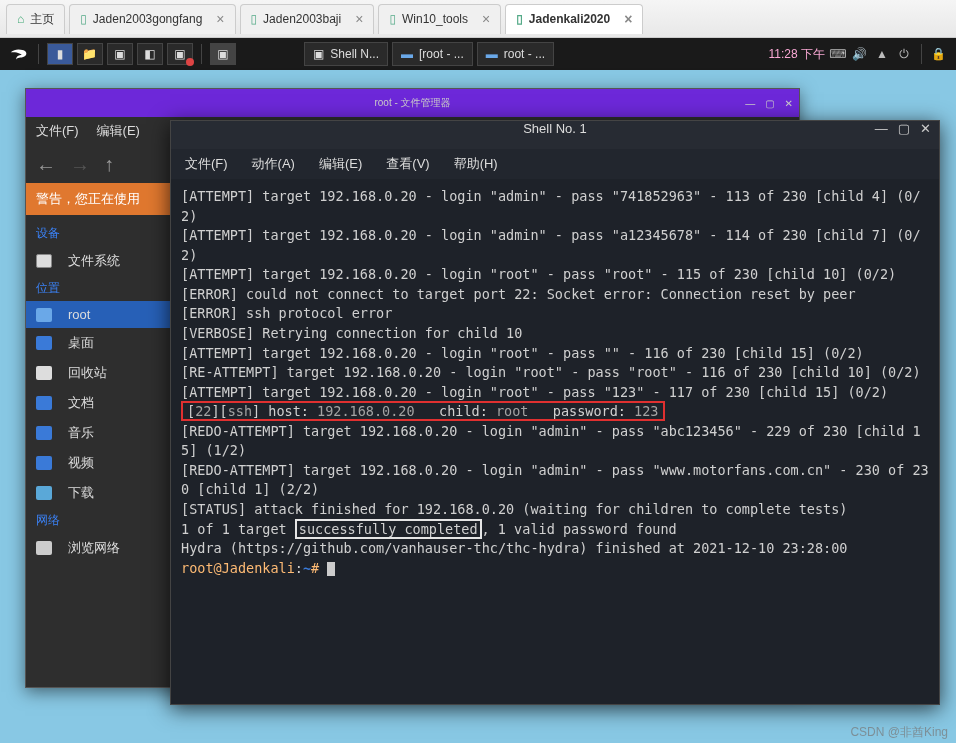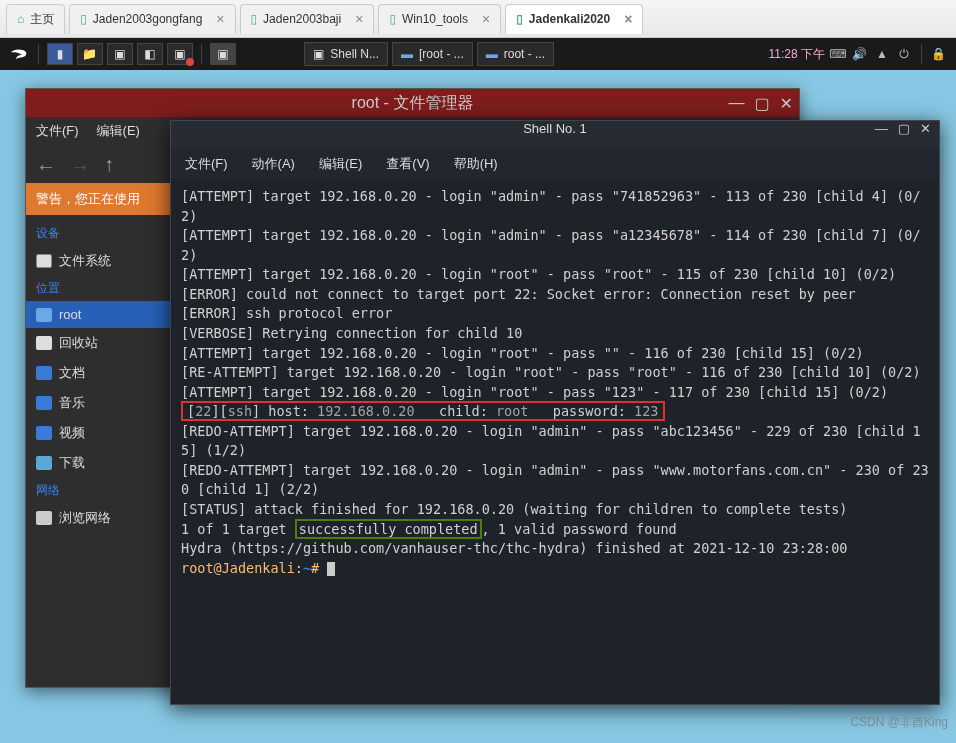--- a/index.html
+++ b/index.html
@@ -17,49 +17,49 @@
 .kali-logo { width: 22px; height: 22px; filter: brightness(1.4); }
 .panel-sep { width: 1px; height: 20px; background: #444; margin: 0 4px; }
 .panel-btn { width: 26px; height: 22px; background: #2a2a2a; border: 1px solid #444; display: flex; align-items: center; justify-content: center; font-size: 12px; }
 .panel-taskbtn { height: 24px; background: #2a2a2a; border: 1px solid #444; display: flex; align-items: center; padding: 0 8px; gap: 6px; color: #ddd; }
 .panel-spacer { flex: 1; }
 .panel-clock { margin: 0 0; color: #f9a8d4; }
 .panel-icon { width: 18px; color: #bbb; text-align: center; }
 
 
 .fm-window { position: absolute; top: 88px; left: 25px; width: 775px; height: 600px; background: #2e2e2e; border: 1px solid #555; box-shadow: 0 4px 16px rgba(0,0,0,0.5); }
-.fm-titlebar { height: 28px; background: #7f1d1d; display: flex; align-items: center; justify-content: center; color: #ccc; font-size: 16px; position: relative; }
+.fm-titlebar { height: 28px; background: #6d28d9; display: flex; align-items: center; justify-content: center; color: #ccc; font-size: 10px; position: relative; }
 .win-controls { position: absolute; right: 6px; display: flex; gap: 10px; color: #ccc; }
 .fm-menubar { height: 28px; display: flex; align-items: center; padding: 0 10px; gap: 18px; color: #ddd; font-size: 13px; }
 .fm-toolbar { height: 38px; display: flex; align-items: center; padding: 0 10px; gap: 14px; color: #bbb; font-size: 18px; }
 .fm-toolbar .arrow { font-size: 20px; color: #999; }
 .fm-warning { height: 32px; background: #e0782f; color: #fff; display: flex; align-items: center; padding: 0 10px; font-size: 13px; }
 .fm-body { display: flex; height: calc(100% - 126px); }
 .fm-sidebar { width: 145px; background: transparent; padding: 6px 0; color: #ddd; font-size: 13px; }
 .fm-section { padding: 4px 10px; color: #3b82f6; font-size: 12px; }
-.fm-item { padding: 6px 10px; display: flex; align-items: center; gap: 7px; }
+.fm-item { padding: 6px 10px; display: flex; align-items: center; gap: 16px; }
 .fm-item.selected { background: #2760b7; }
 .fm-item .ficon { width: 16px; height: 14px; background: #6aa8e8; border-radius: 2px; display: inline-block; }
 .fm-item .ficon.blue { background: #3a7ad8; }
 .fm-item .ficon.dl { background: #5aa8d8; }
 .fm-item .ficon.net { background: #ccc; border-radius: 2px; }
 
 
 .shell-window { position: absolute; top: 120px; left: 170px; width: 770px; height: 585px; background: #1e2229; border: 1px solid #444; box-shadow: 0 4px 20px rgba(0,0,0,0.7); }
 .shell-titlebar { height: 28px; background: #272b33; display: flex; justify-content: center; color: #ddd; font-size: 13px; position: relative; }
 .shell-menubar { height: 30px; display: flex; align-items: center; padding: 0 14px; gap: 24px; color: #ddd; font-size: 13px; background: #22262e; }
 .shell-content { padding: 8px 10px; font-family: "DejaVu Sans Mono", Consolas, monospace; font-size: 13.5px; line-height: 1.45; color: #d0d0d0; white-space: pre-wrap; word-break: break-all; }
 .shell-content .g { color: #a3a3a3; }
 .shell-content .redbox { border: 2px solid #e03030; padding: 0 4px; display: inline; }
-.shell-content .redbox2 { border: 2px solid #4d7c0f; padding: 0 2px; }
+.shell-content .redbox2 { border: 2px solid #e5e5e5; padding: 0 2px; }
 .shell-content .prompt-r { color: #fdba74; font-weight: normal; }
 .shell-content .prompt-b { color: #3a7ad8; font-weight: bold; }
 .cursor { display: inline-block; width: 8px; height: 14px; background: #ccc; vertical-align: middle; }
 
-.watermark { position: absolute; bottom: 12px; right: 8px; color: rgba(120,120,120,0.7); font-size: 12px; }
+.watermark { position: absolute; bottom: 2px; right: 8px; color: rgba(120,120,120,0.7); font-size: 12px; }
 </style>
 </head>
 <body>
 
 <div class="browser-tabs">
   <div class="btab">
     <span class="home-ico">⌂</span>
     <span>主页</span>
   </div>
   <div class="btab">
@@ -146,20 +146,24 @@
       <div class="fm-item">
           <span class="ficon" style="background:#ddd;border:1px solid #888;"></span>
           <span>文件系统</span>
         </div>
       <div class="fm-section">位置</div>
       <div class="fm-item selected">
           <span class="ficon"></span>
           <span>root</span>
         </div>
       <div class="fm-item">
+          <span class="ficon blue"></span>
+          <span>桌面</span>
+        </div>
+      <div class="fm-item">
           <span class="ficon" style="background:#ddd;border-radius:2px;"></span>
           <span>回收站</span>
         </div>
       <div class="fm-item">
           <span class="ficon blue"></span>
           <span>文档</span>
         </div>
       <div class="fm-item">
           <span class="ficon blue"></span>
           <span>音乐</span>

